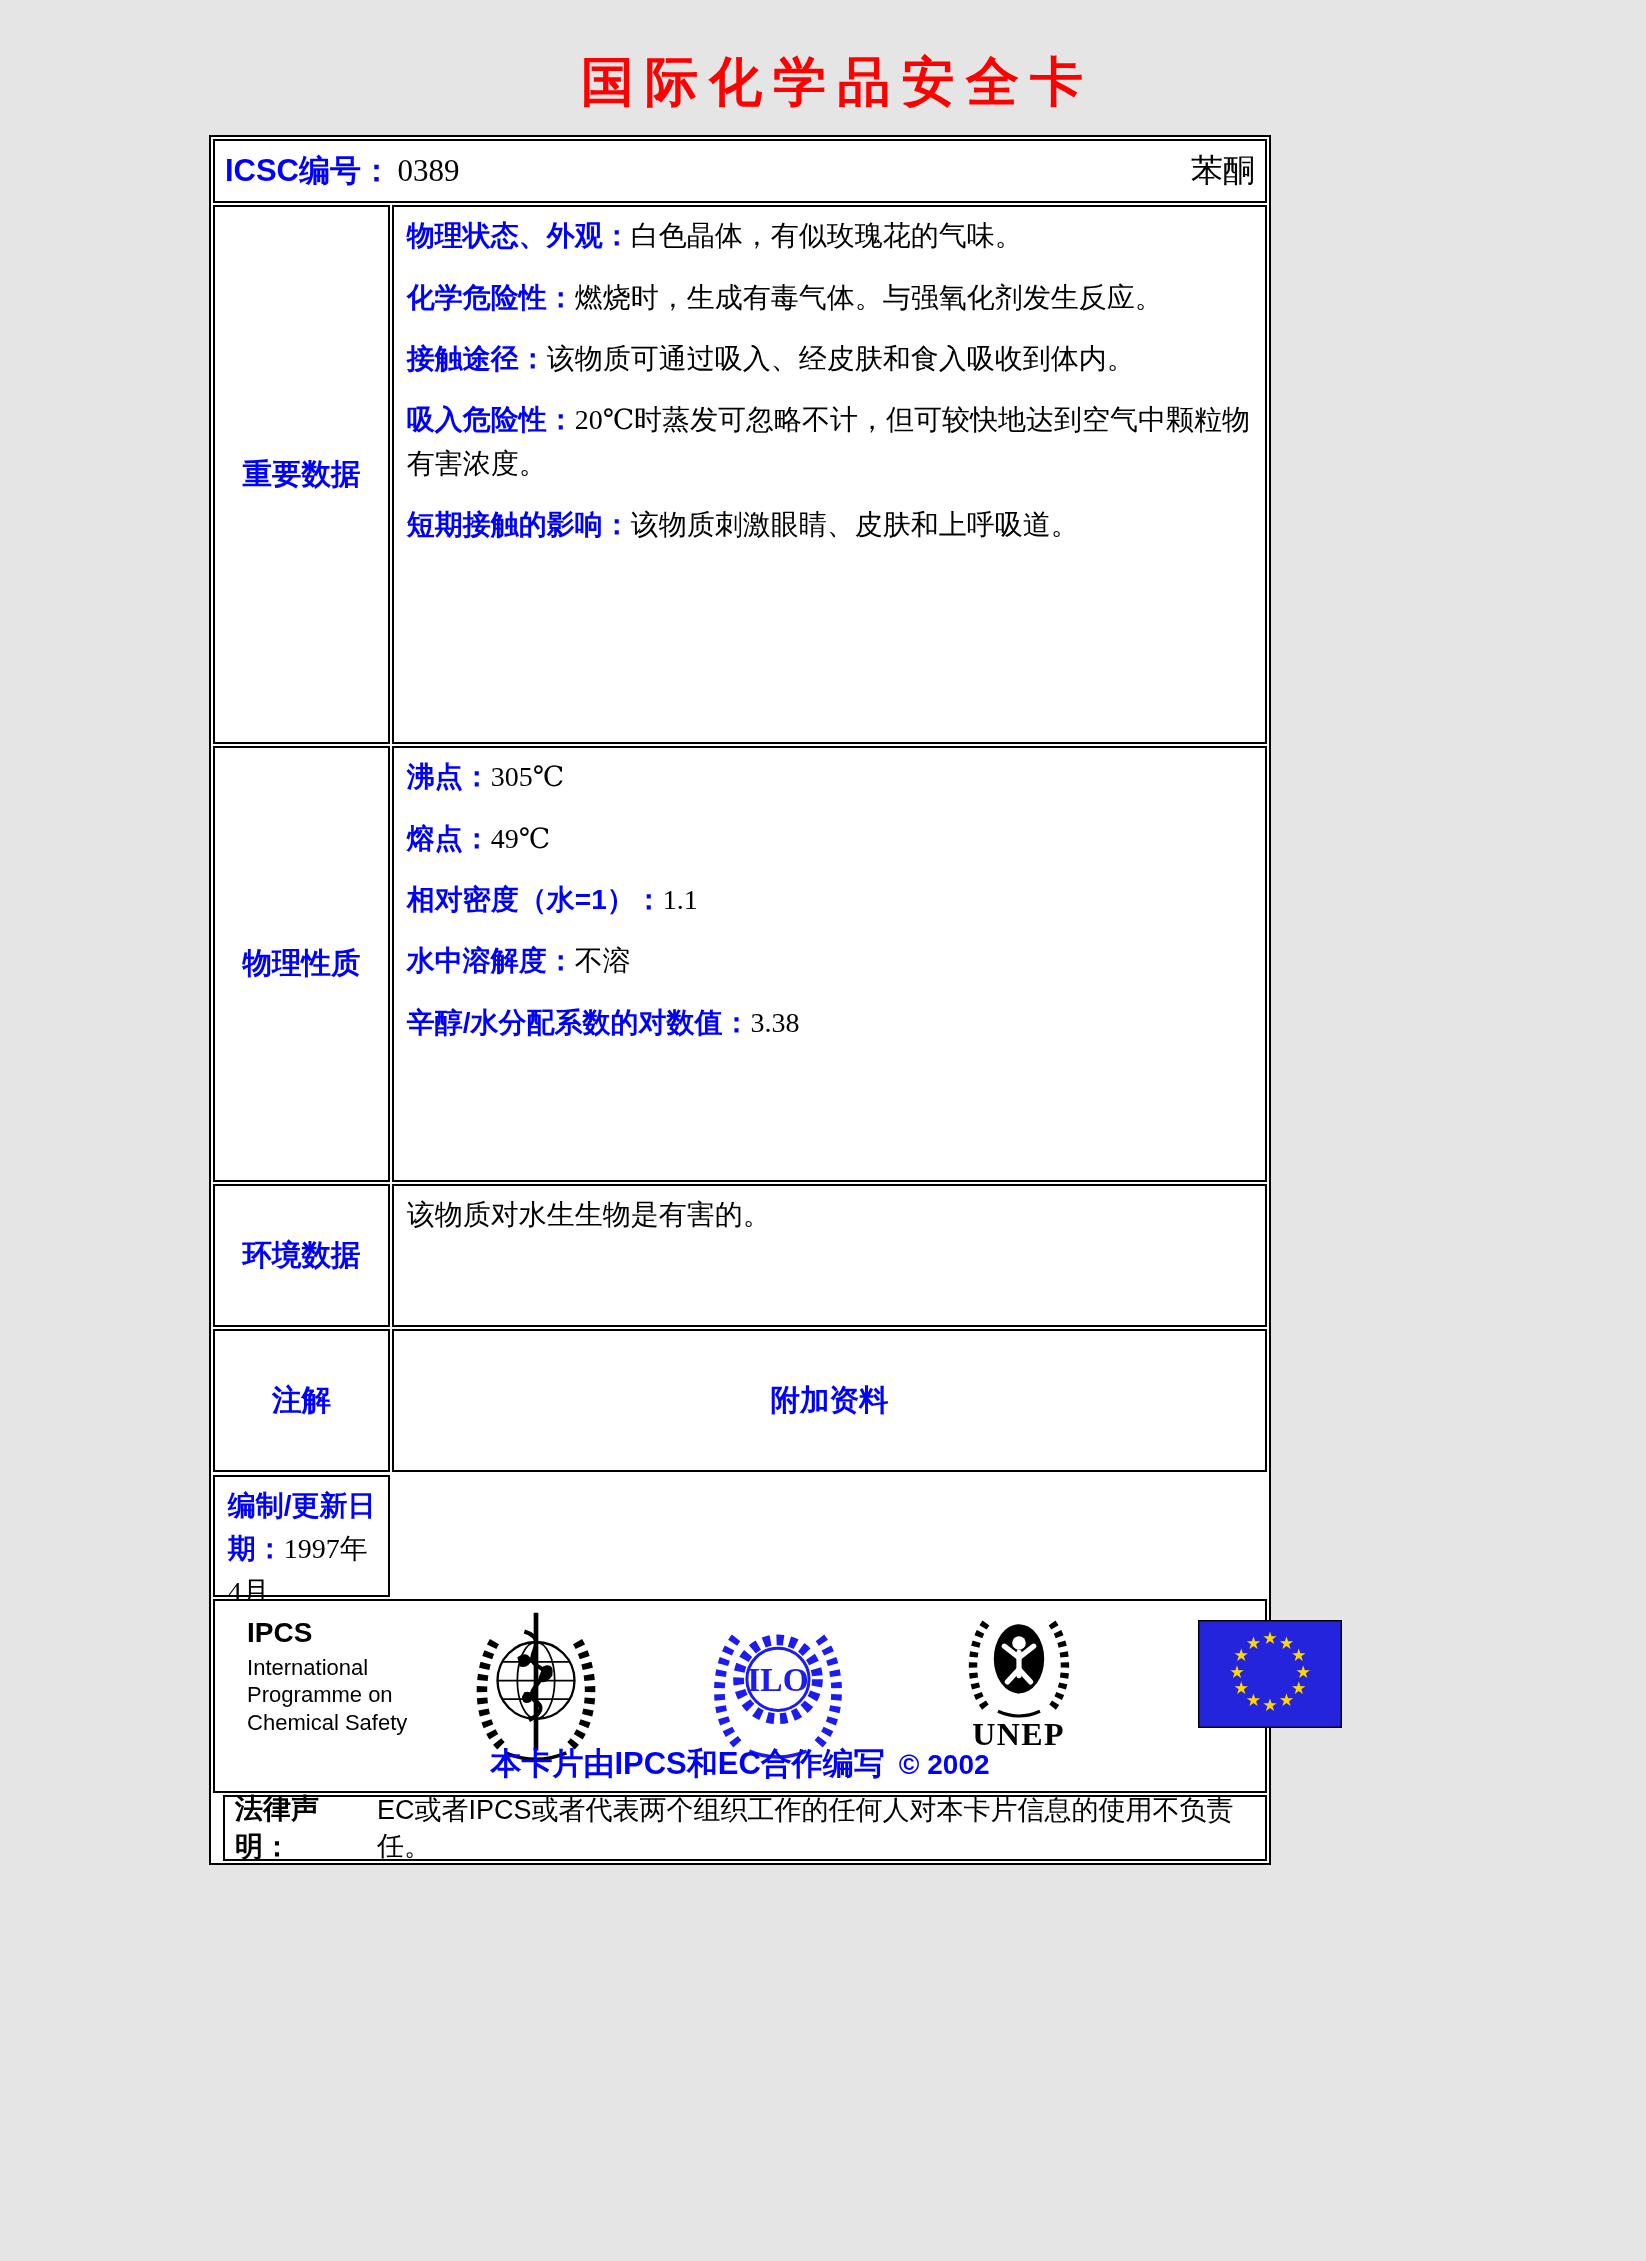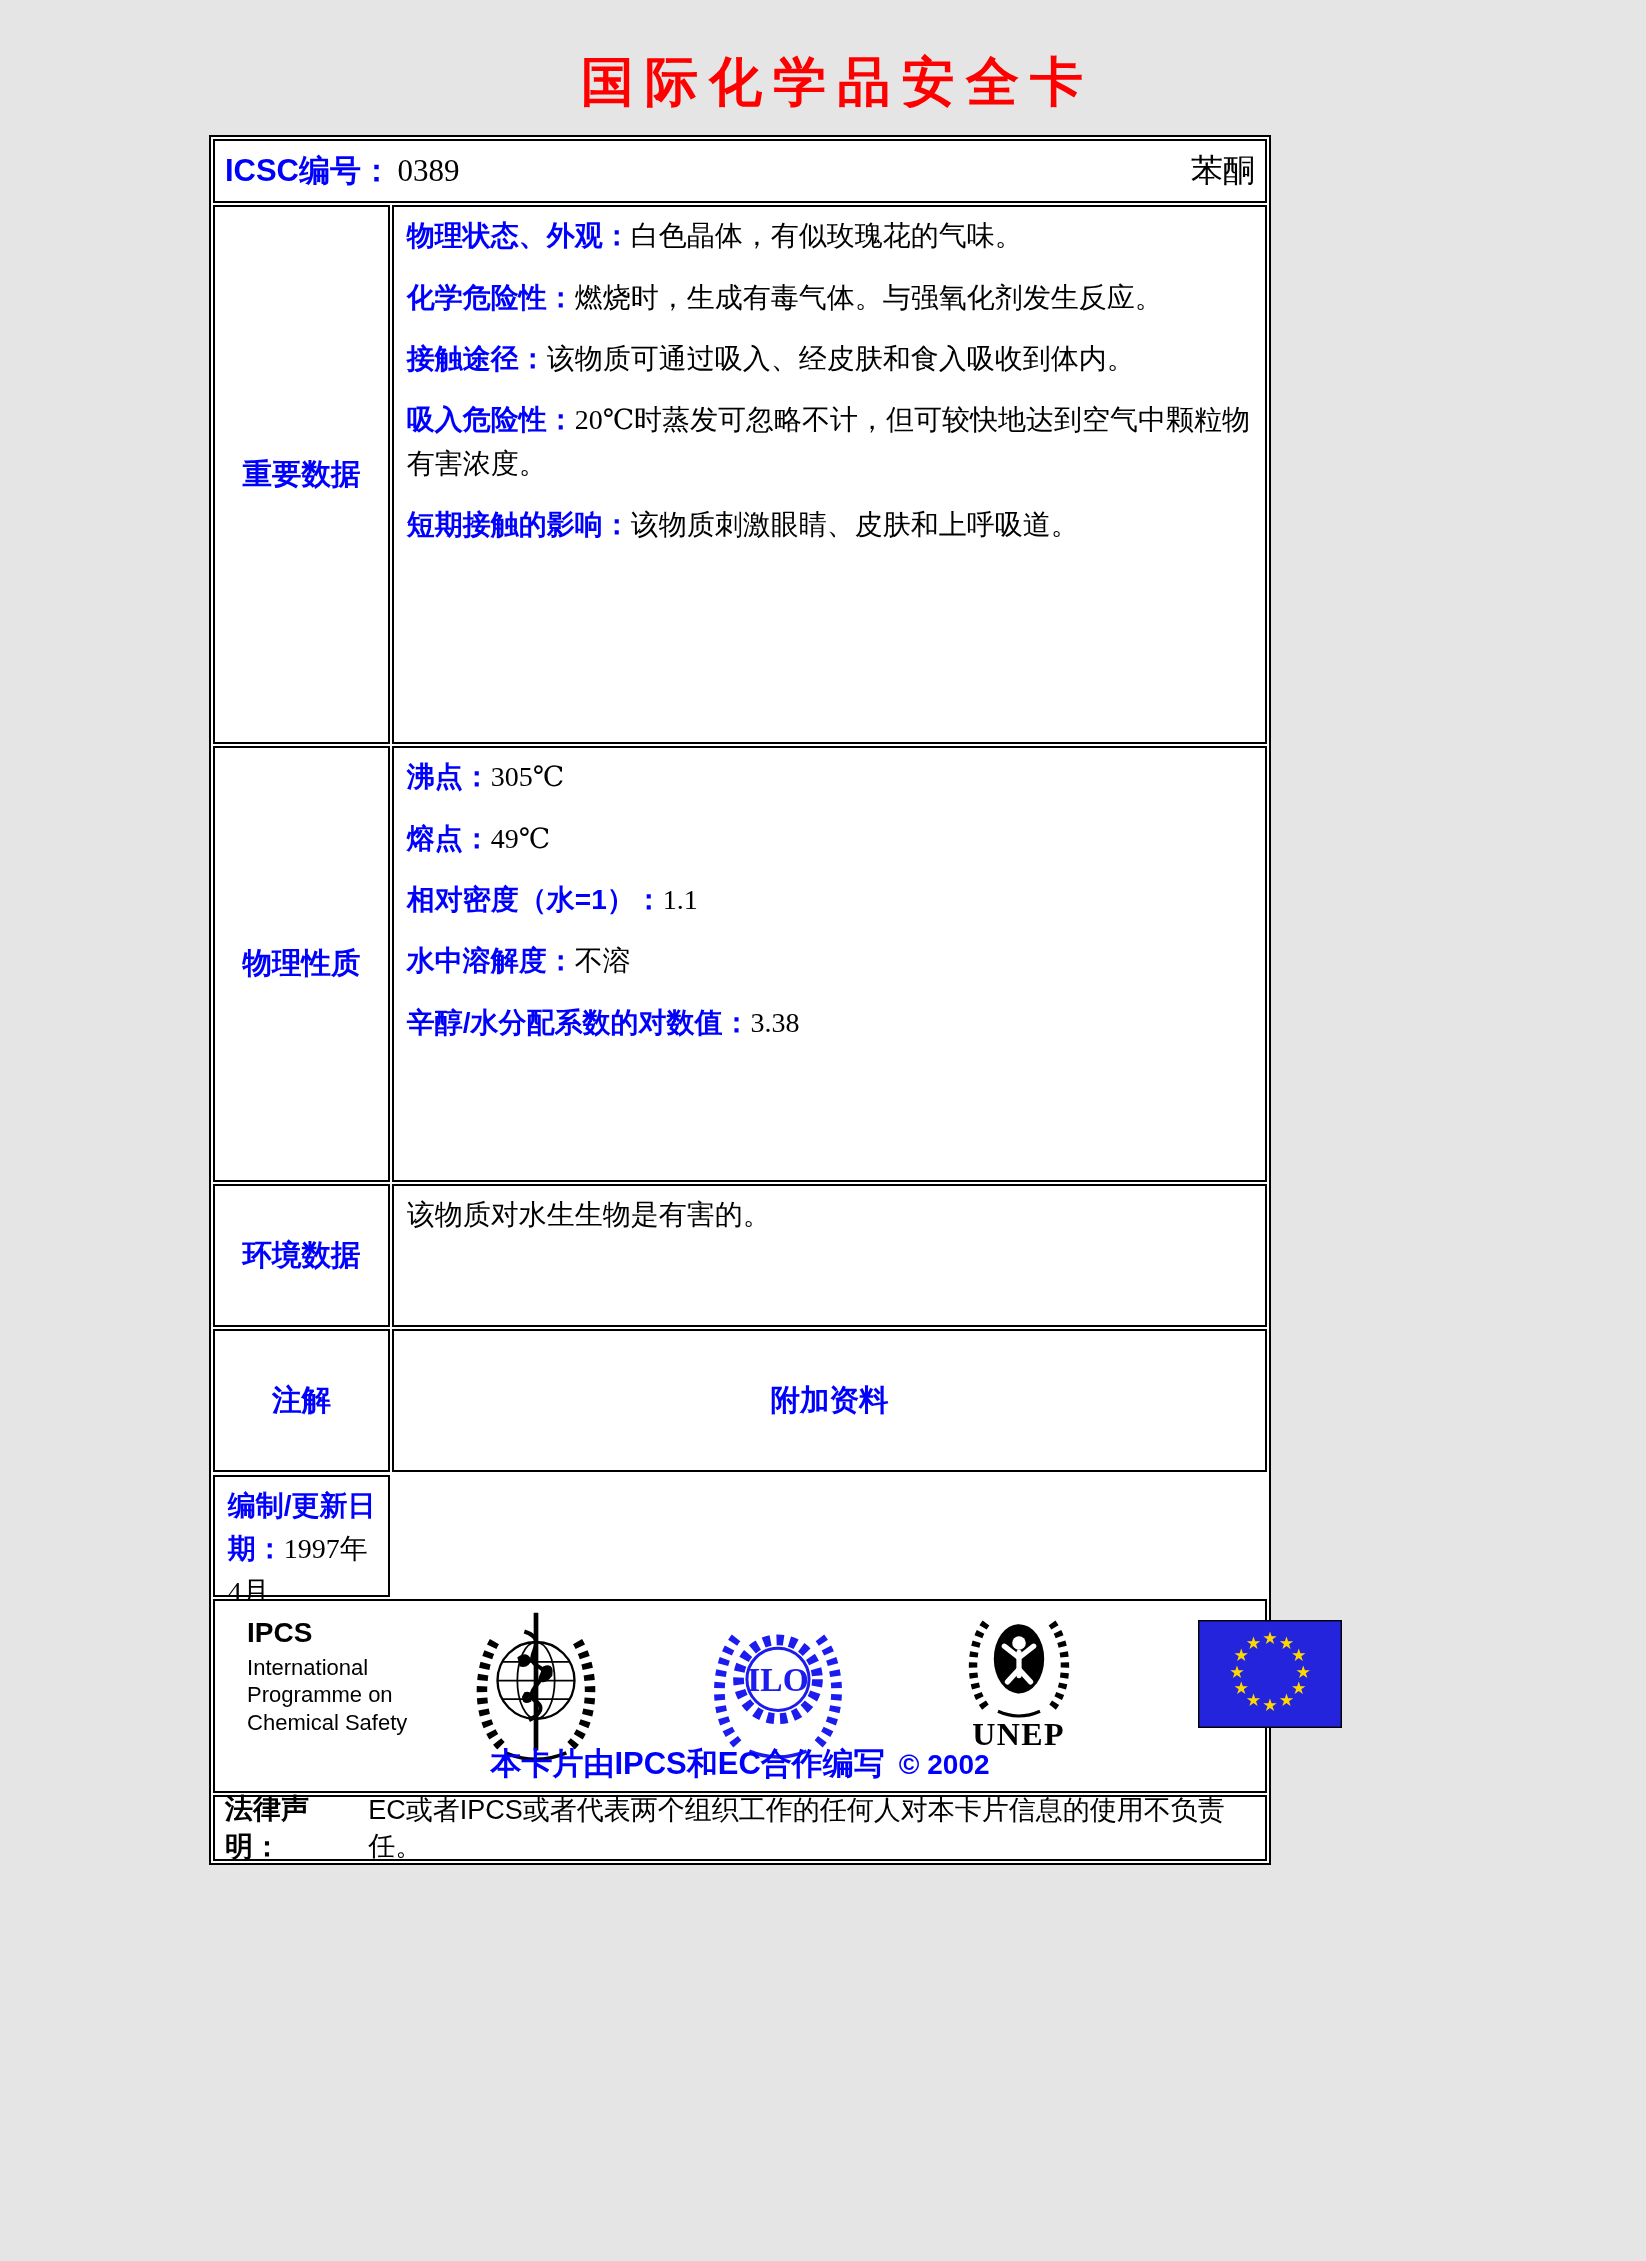--- a/index.html
+++ b/index.html
@@ -34,21 +34,21 @@
   .logo{position:absolute;}
   .who-logo{left:251px;top:4.2px;}
   .ilo-logo{left:491px;top:9.8px;}
   .unep-block{left:730px;top:7px;position:absolute;width:147px;text-align:center;}
   .unep-word{font-family:"Liberation Serif","DejaVu Serif",serif;font-weight:bold;
              font-size:32px;color:#000;letter-spacing:1.4px;margin-top:-4.2px;}
   .eu-flag{left:983px;top:19.7px;}
   .footer-caption{position:absolute;left:0;bottom:5.6px;width:100%;text-align:center;
                   color:#0000ff;font-weight:bold;font-size:31px;}
   .footer-caption .copyright{font-size:28px;margin-left:14px;font-weight:600;}
-  .legal-row{display:flex;align-items:center;padding:2.8px 9.8px;}
+  .legal-row{display:flex;align-items:center;padding:2.8px 9.8px;margin-left:10px;}
   .legal-row .k{color:#000;font-size:28px;}
   .legal-row .v{font-size:27px;margin-left:7px;}
 </style>
 </head>
 <body>
 
 <div class="page">
 
   <div class="doc-title">国际化学品安全卡</div>
 

